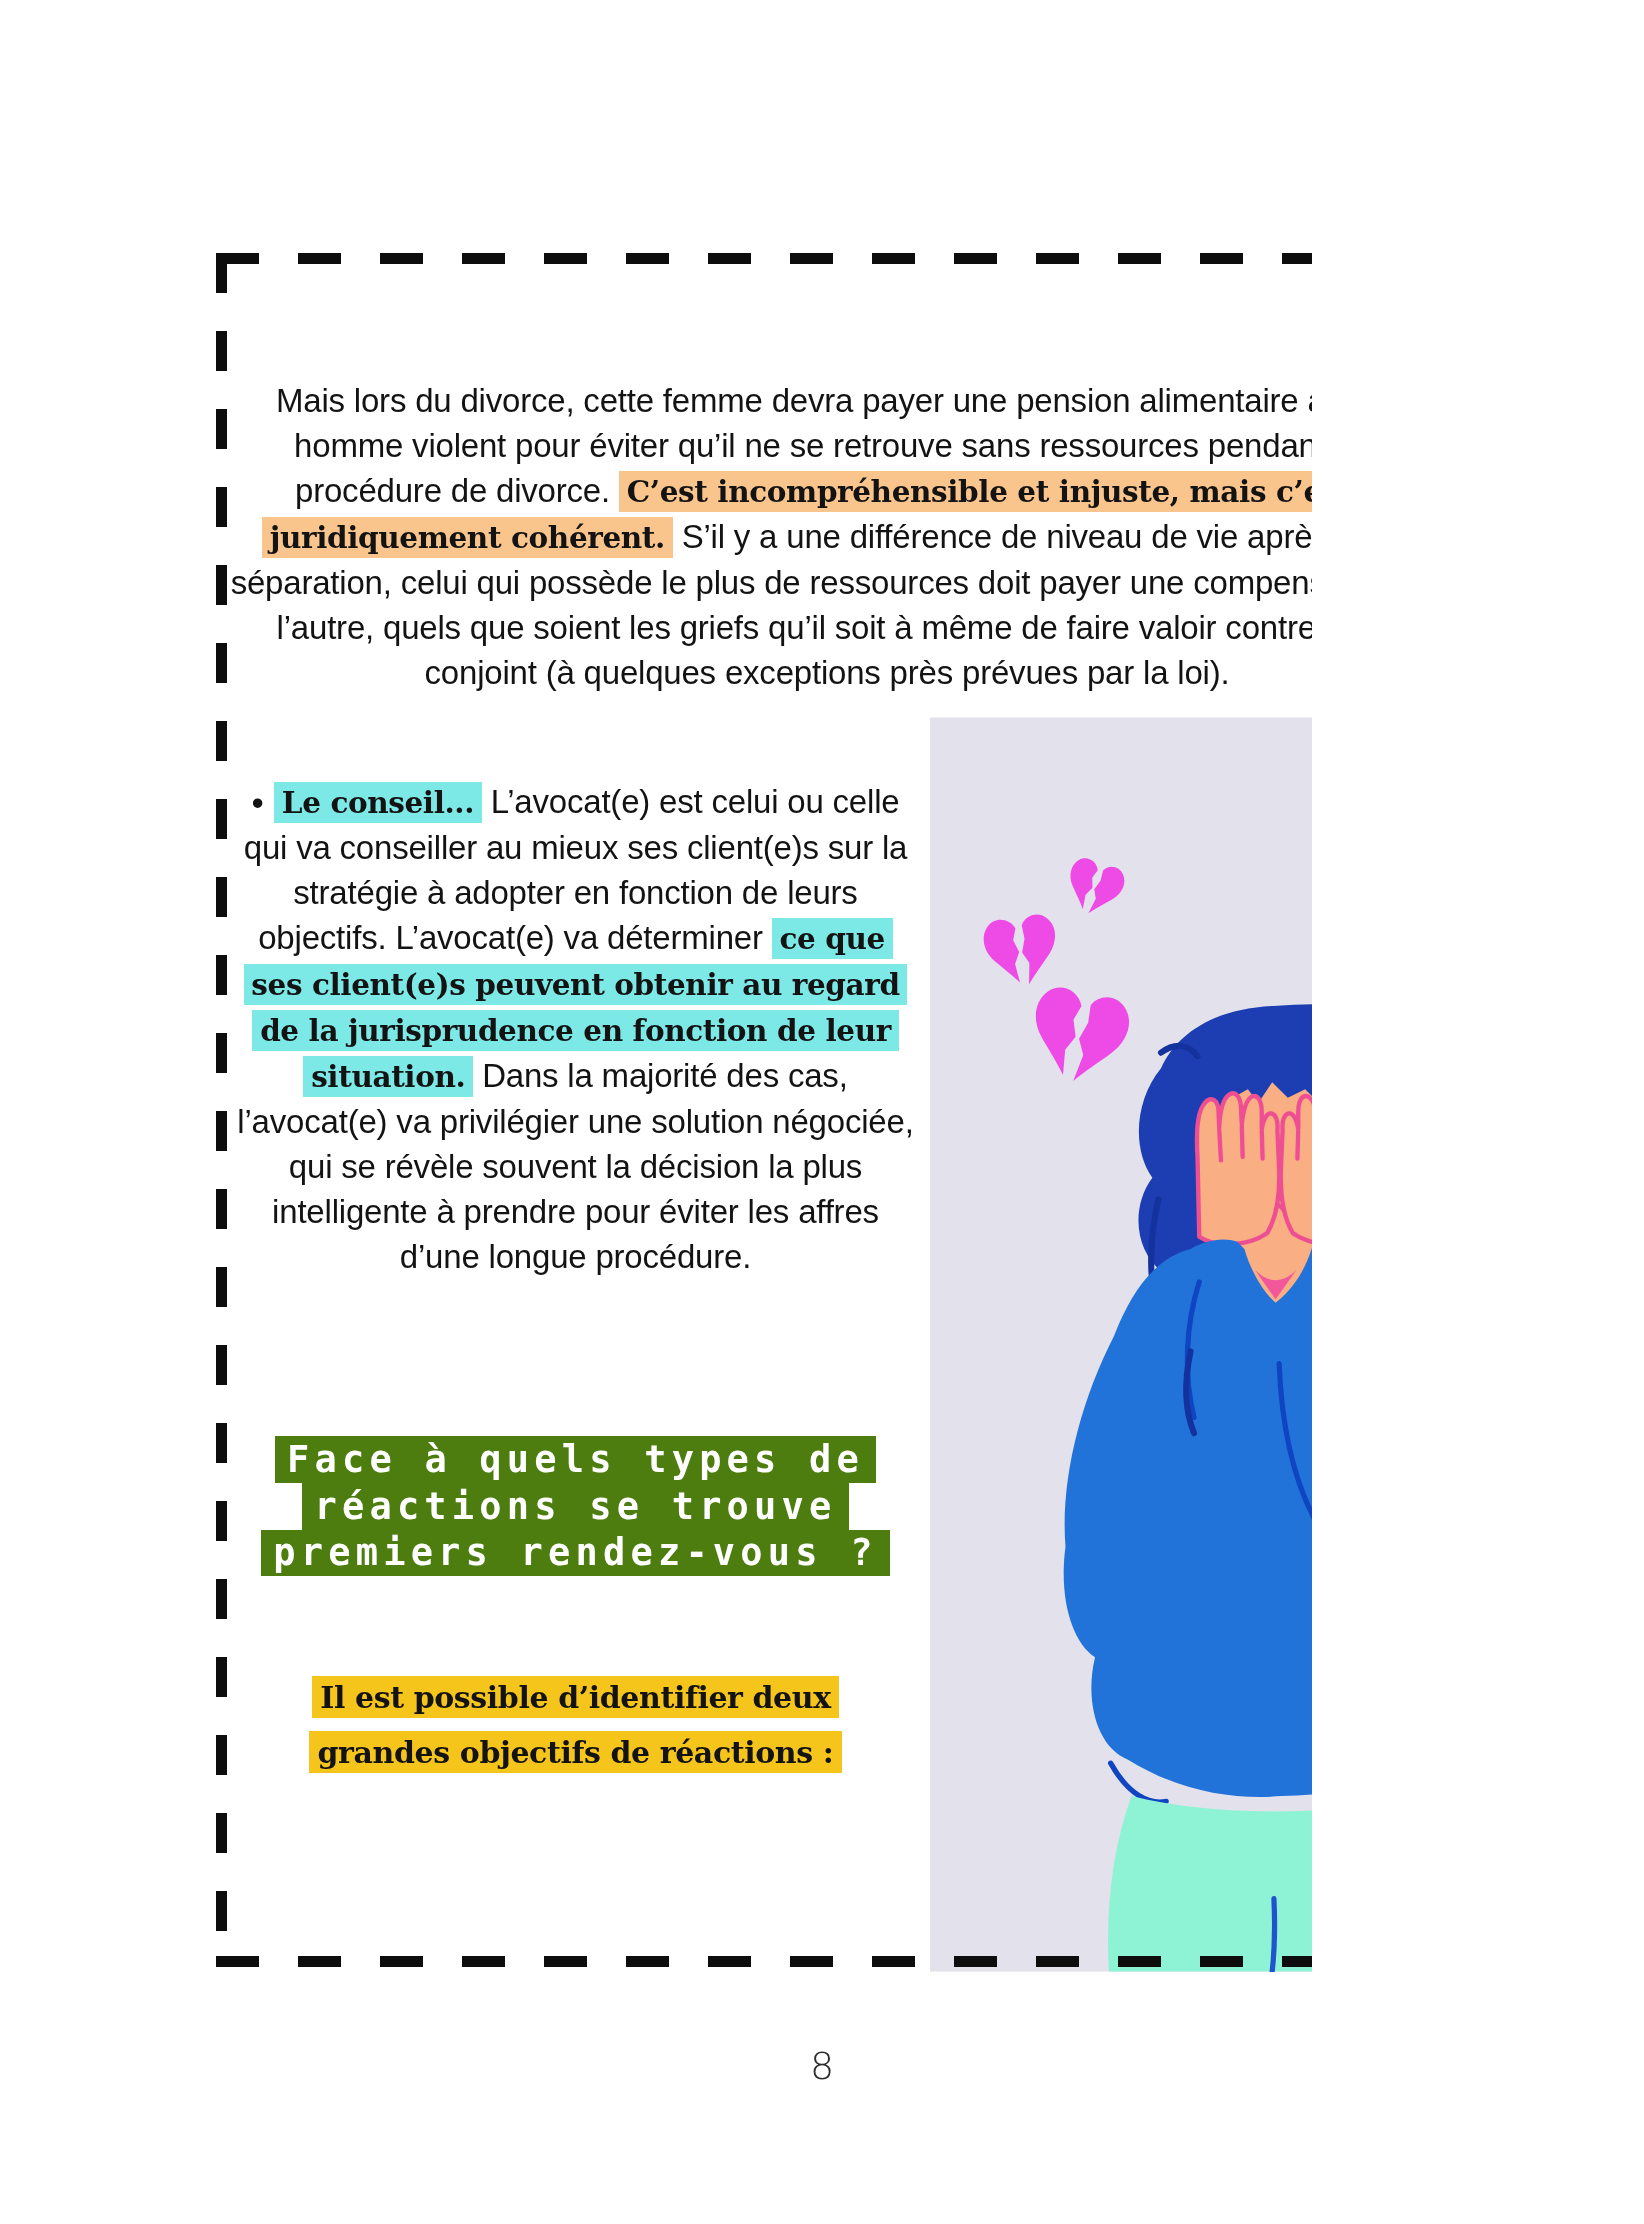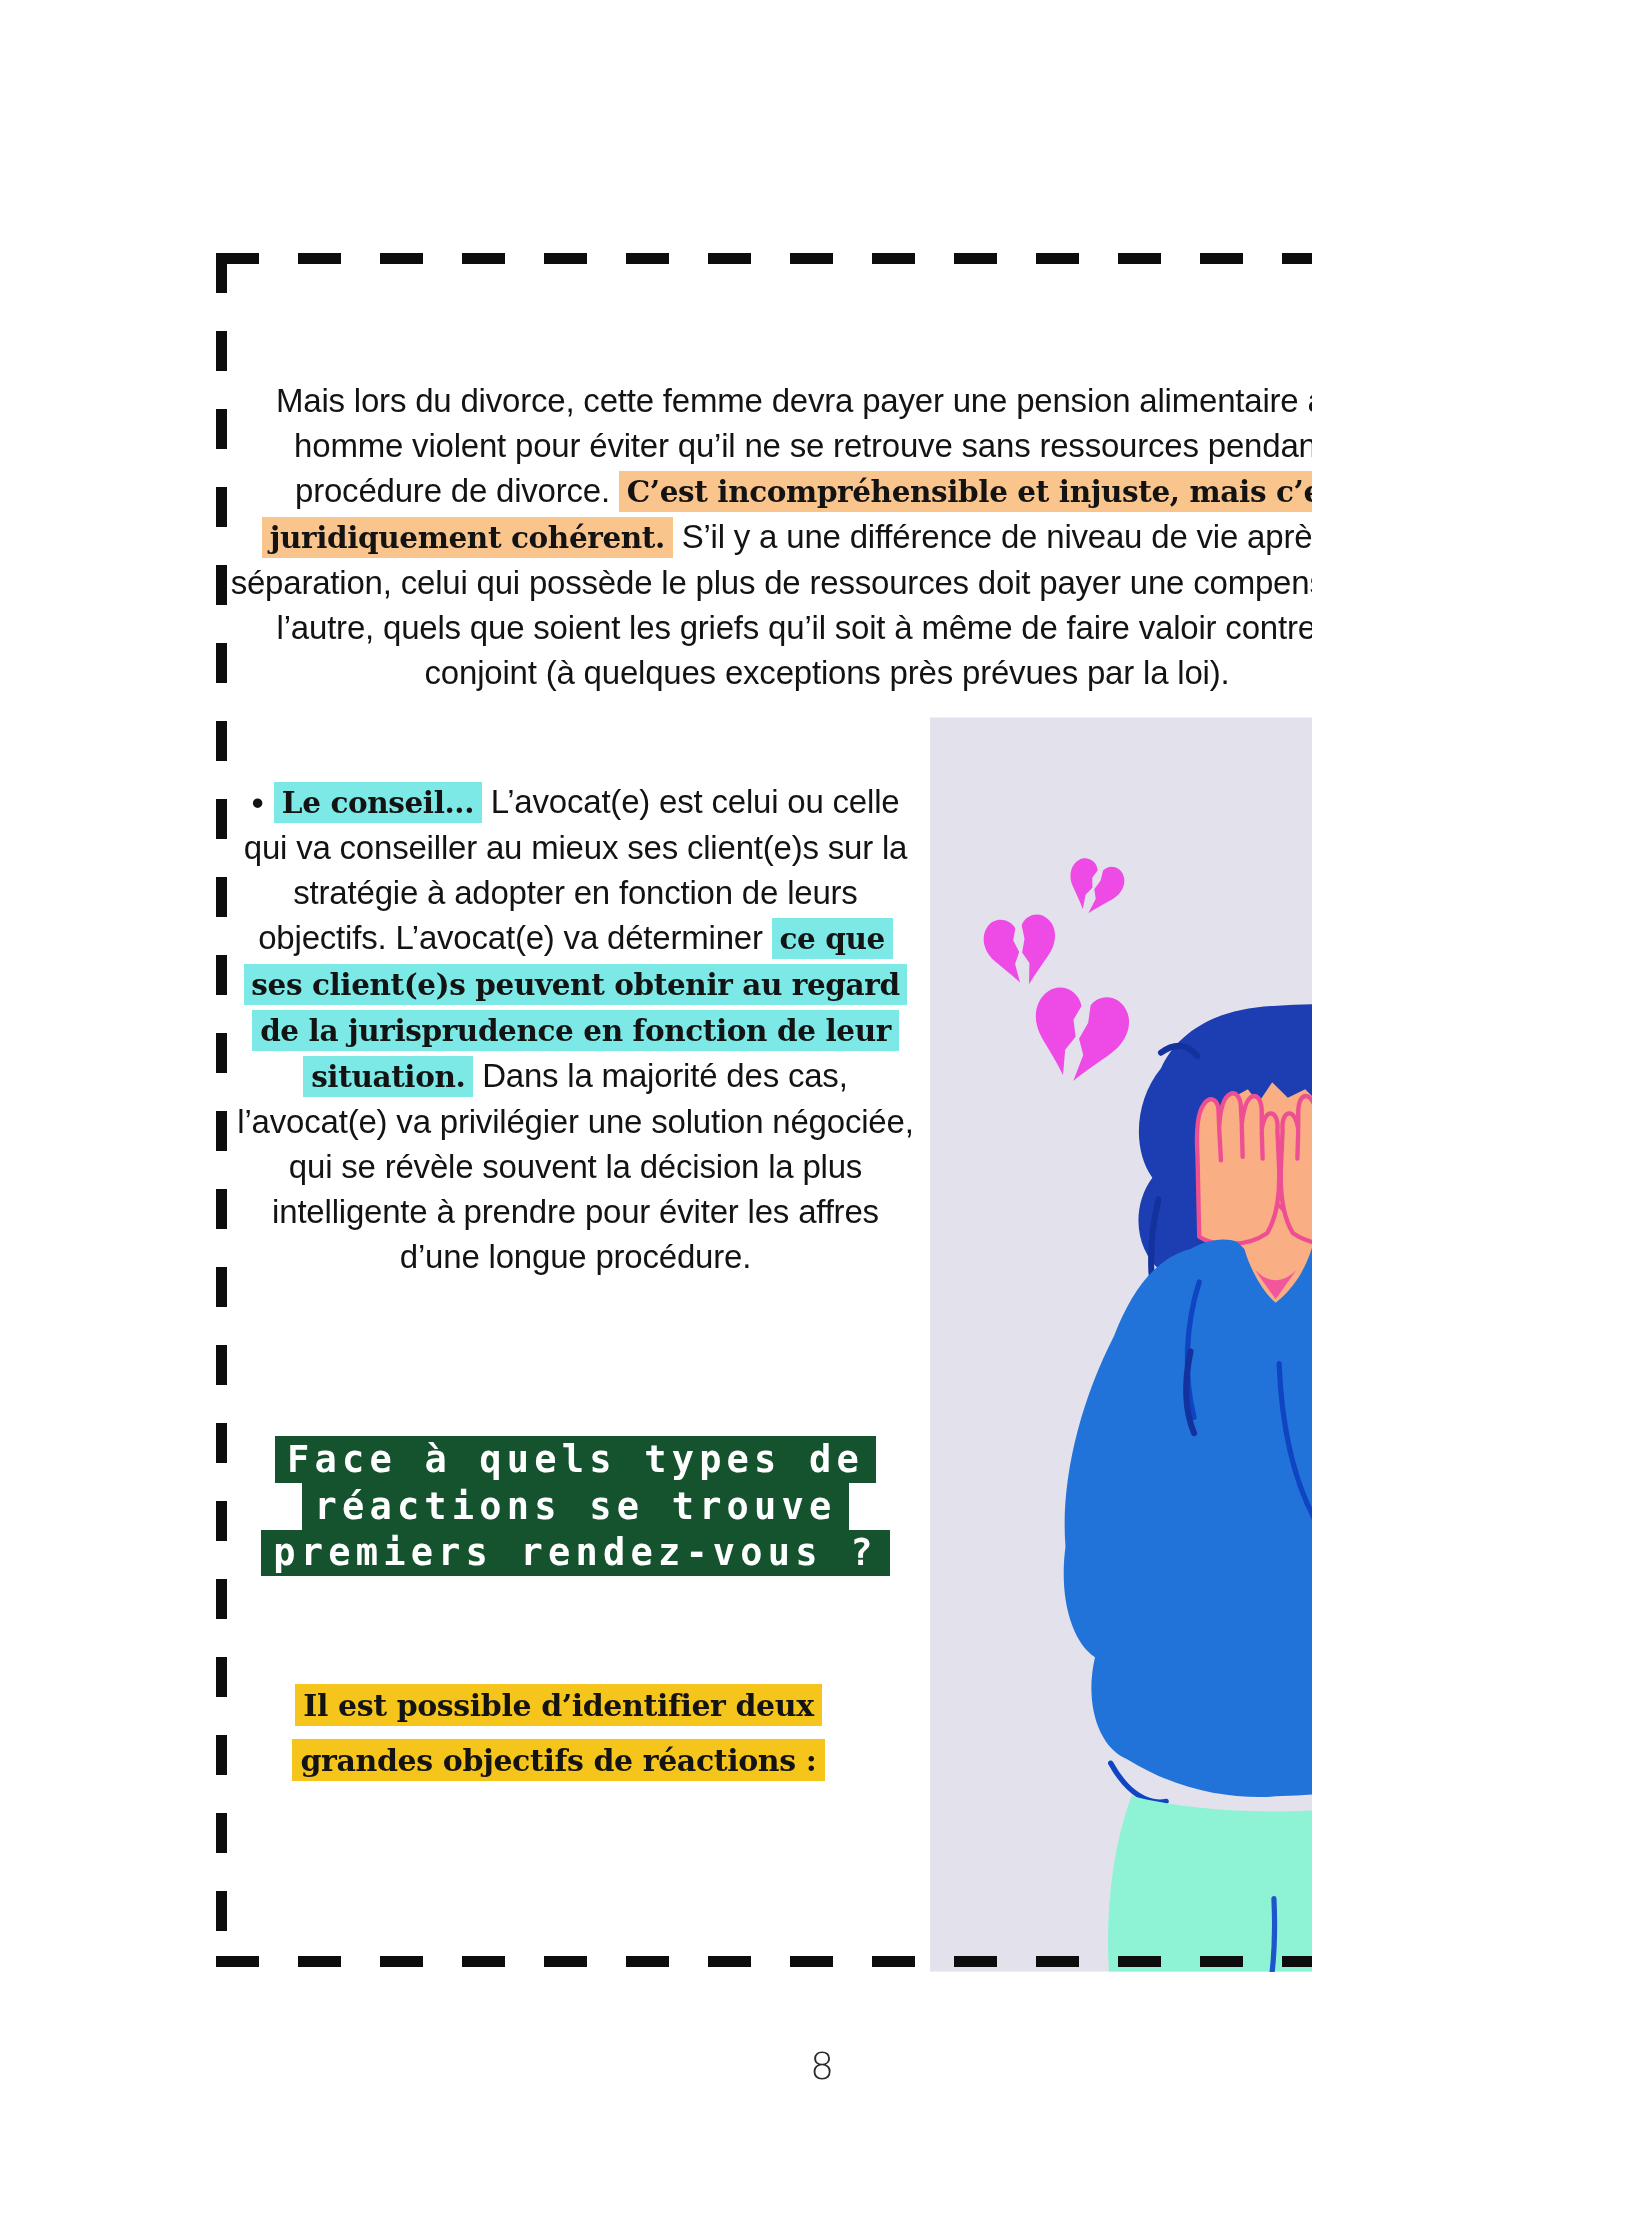--- a/index.html
+++ b/index.html
@@ -20,25 +20,25 @@
          font-size:33px;line-height:45px;letter-spacing:-0.2px;z-index:2;}
 
   .slab{font-family:"DejaVu Serif",serif;font-weight:700;font-size:29.5px;letter-spacing:-0.4px;}
   mark.hl{padding:2.6px 7.8px;box-decoration-break:clone;-webkit-box-decoration-break:clone;color:#131313;}
   .hl-orange{background:#f9c58d;}
   .hl-cyan{background:#7de9e6;}
   .hl-yellow{background:#f6c51c;}
 
   .qbox{position:absolute;left:233px;top:1436px;width:685px;text-align:center;z-index:2;}
   .qline{display:block;}
-  .qline span{display:inline-block;background:#14532d;color:#ffffff;
+  .qline span{display:inline-block;background:#4d7c0f;color:#ffffff;
          font-family:"DejaVu Sans Mono","Liberation Mono",monospace;font-weight:700;
          font-size:37px;line-height:45px;letter-spacing:5.2px;padding:0.9px 12px;}
 
-  .fam{position:absolute;left:216px;top:1672px;width:685px;text-align:center;z-index:2;margin-top:8px;}
+  .fam{position:absolute;left:233px;top:1672px;width:685px;text-align:center;z-index:2;}
   .fam-line{display:block;line-height:50px;}
   .fam-line mark.hl{font-size:30px;padding:3.5px 8.7px;}
 
   .p3{position:absolute;left:233px;top:1778px;width:685px;text-align:center;
       font-size:33px;line-height:45px;z-index:2;}
 
   .bullet{display:inline-block;margin-right:10.4px;font-size:35px;vertical-align:-1.7px;}
 
   .pageno{position:absolute;left:0;top:2044px;width:1644px;text-align:center;
       font-family:"DejaVu Sans",sans-serif;font-weight:200;font-size:38px;color:#2b2b2b;z-index:2;}

